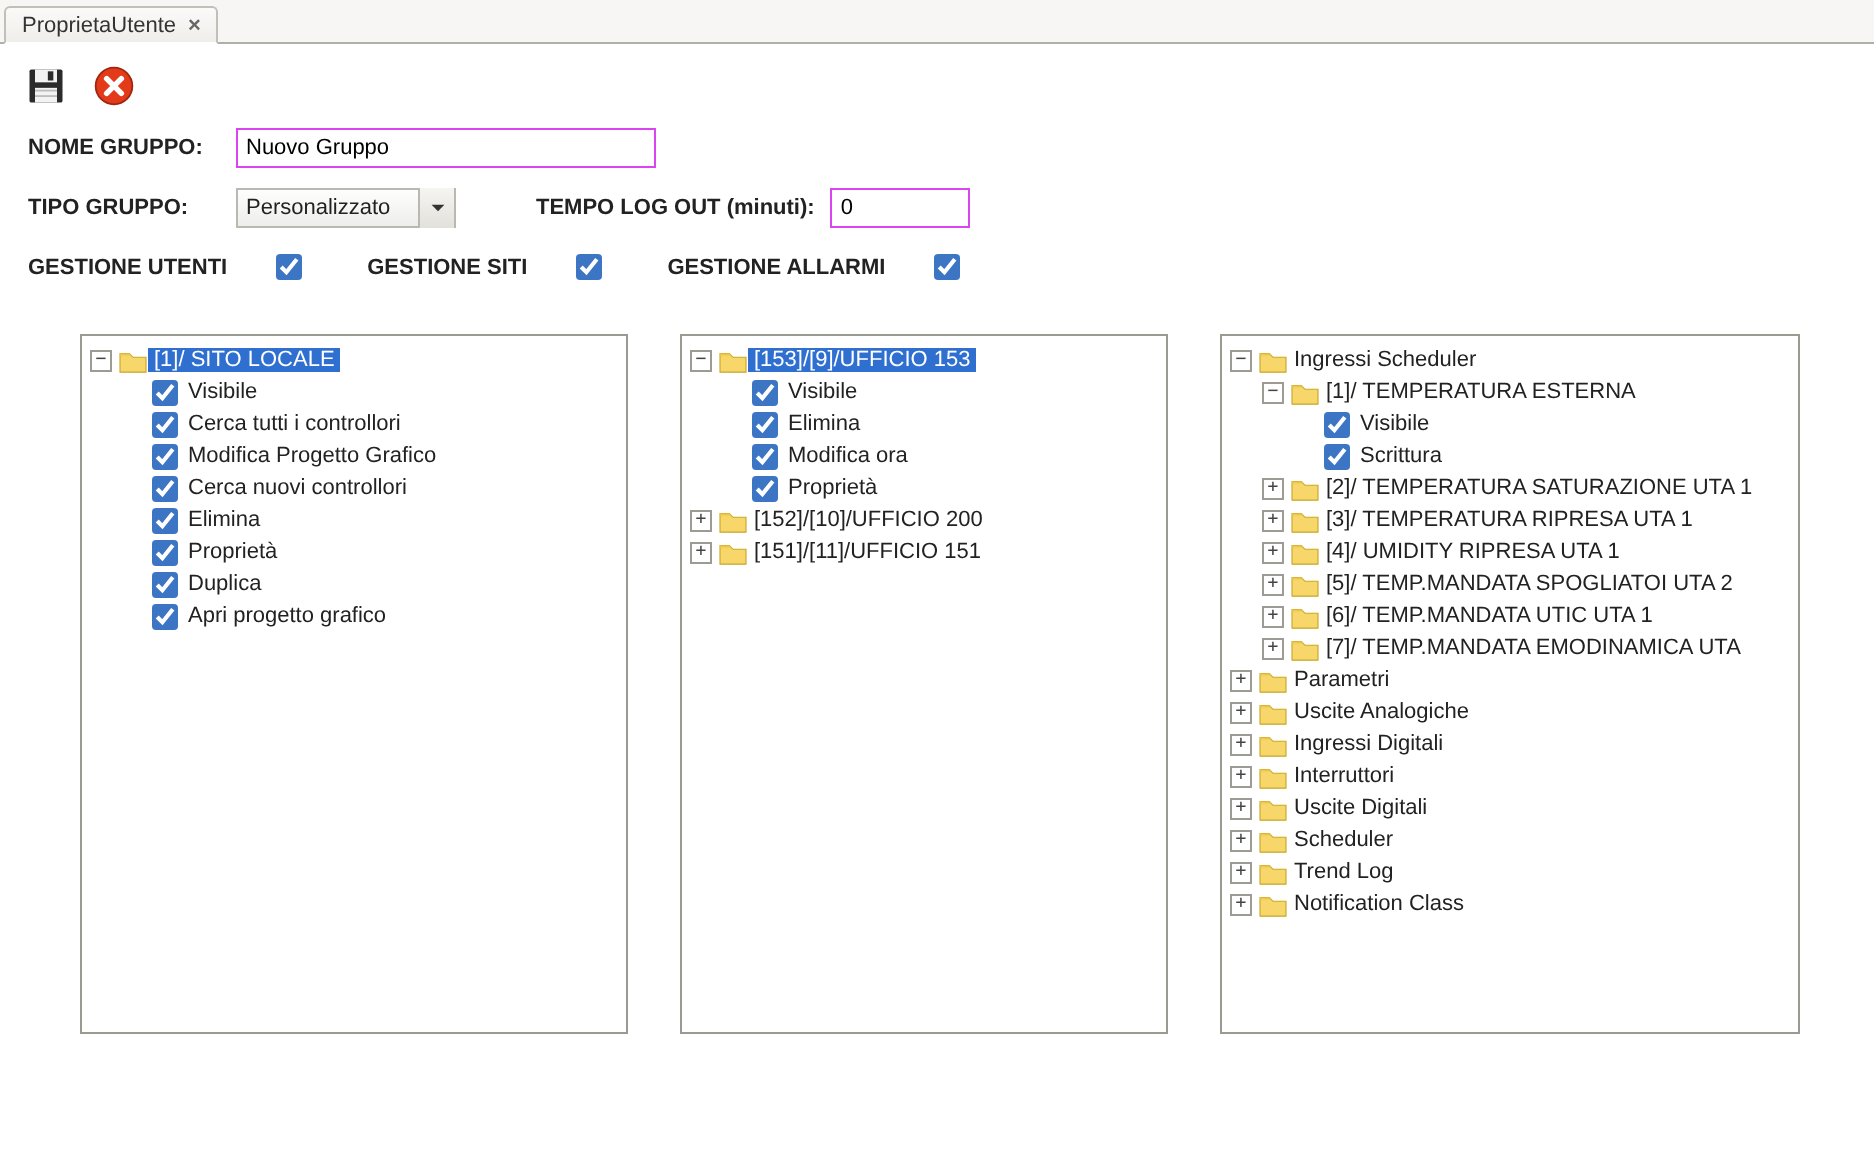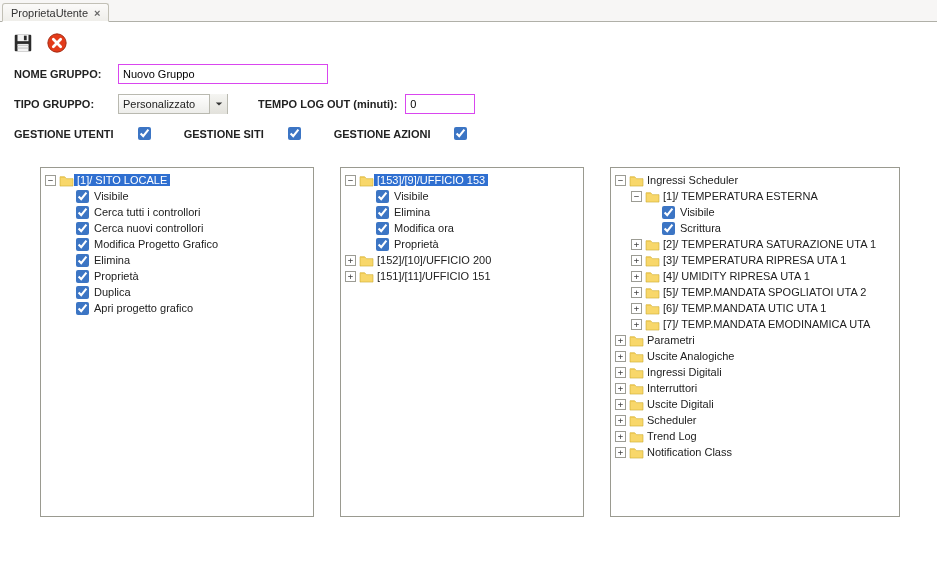--- a/index.html
+++ b/index.html
@@ -18,21 +18,21 @@
   .save-icon svg, .cancel-icon svg { width:22px; height:22px; }
 
   
   .form-area { padding:2px 14px 6px 14px; }
   .row { display:flex; align-items:center; gap:8px; margin-bottom:10px; flex-wrap:wrap;}
   .lbl { font-weight:bold; font-size:11px; }
   .lbl.w1 { width:96px; }
   input[type=text] { border:1px solid #d946ef; padding:2px 4px; font-family:inherit; font-size:11px; height:20px; background:#fff;}
   input.text-wide { width:210px; }
   input.text-sm { width:70px; }
-  .select-wrap { position:relative; display:inline-block; margin-right:22px;}
+  .select-wrap { position:relative; display:inline-block; margin-right:32px;}
   .fake-select { border:1px solid #b9b9b0; height:20px; width:110px; background:linear-gradient(#fefefe,#ededea); display:flex; align-items:center; padding:0 4px; font-size:11px; position:relative;}
   .fake-select .arrow-btn { position:absolute; right:0; top:-1px; bottom:-1px; width:18px; border-left:1px solid #b9b9b0; background:linear-gradient(#f5f5f2,#e2e1db); display:flex; align-items:center; justify-content:center;}
   .fake-select .arrow-btn svg{width:8px;height:8px;}
 
   .checks-row { display:flex; gap:30px; align-items:center; margin-top:4px; margin-bottom:18px;}
   .check-group { display:flex; align-items:center; gap:20px; }
   .check-group .cl { font-weight:bold; font-size:11px; }
   input[type=checkbox]{width:13px;height:13px; accent-color:#3c75c4;}
 
   
@@ -114,21 +114,21 @@
   <div class="checks-row">
     <div class="check-group">
       <span class="cl">GESTIONE UTENTI</span>
       <input type="checkbox" checked="" style="">
     </div>
     <div class="check-group">
       <span class="cl">GESTIONE SITI</span>
       <input type="checkbox" checked="" style="">
     </div>
     <div class="check-group">
-      <span class="cl">GESTIONE AZIONI</span>
+      <span class="cl">GESTIONE ALLARMI</span>
       <input type="checkbox" checked="" style="">
     </div>
   </div>
 </div>
 
 <svg width="0" height="0" style="position:absolute">
   <symbol id="fld" viewBox="0 0 16 14">
     <path d="M1 3 h5 l2 2 h7 v8 h-14 z" fill="#f8d76a" stroke="#c8a627" stroke-width="0.6"></path>
     <path d="M1 3 h5 l1 1 h-6 z" fill="#eec64e"></path>
   </symbol>
@@ -157,27 +157,27 @@
             <div class="node-row">
               <span class="pad"></span>
               <span class="toggler empty"></span>
               <input type="checkbox" checked="" class="chk-icon" style="">
               <span class="node-label">Cerca tutti i controllori</span>
             </div>
             <div class="node-row">
               <span class="pad"></span>
               <span class="toggler empty"></span>
               <input type="checkbox" checked="" class="chk-icon" style="">
+              <span class="node-label">Modifica Progetto Grafico</span>
+            </div>
+            <div class="node-row">
+              <span class="pad"></span>
+              <span class="toggler empty"></span>
+              <input type="checkbox" checked="" class="chk-icon" style="">
               <span class="node-label">Cerca nuovi controllori</span>
-            </div>
-            <div class="node-row">
-              <span class="pad"></span>
-              <span class="toggler empty"></span>
-              <input type="checkbox" checked="" class="chk-icon" style="">
-              <span class="node-label">Modifica Progetto Grafico</span>
             </div>
             <div class="node-row">
               <span class="pad"></span>
               <span class="toggler empty"></span>
               <input type="checkbox" checked="" class="chk-icon" style="">
               <span class="node-label">Elimina</span>
             </div>
             <div class="node-row">
               <span class="pad"></span>
               <span class="toggler empty"></span>

